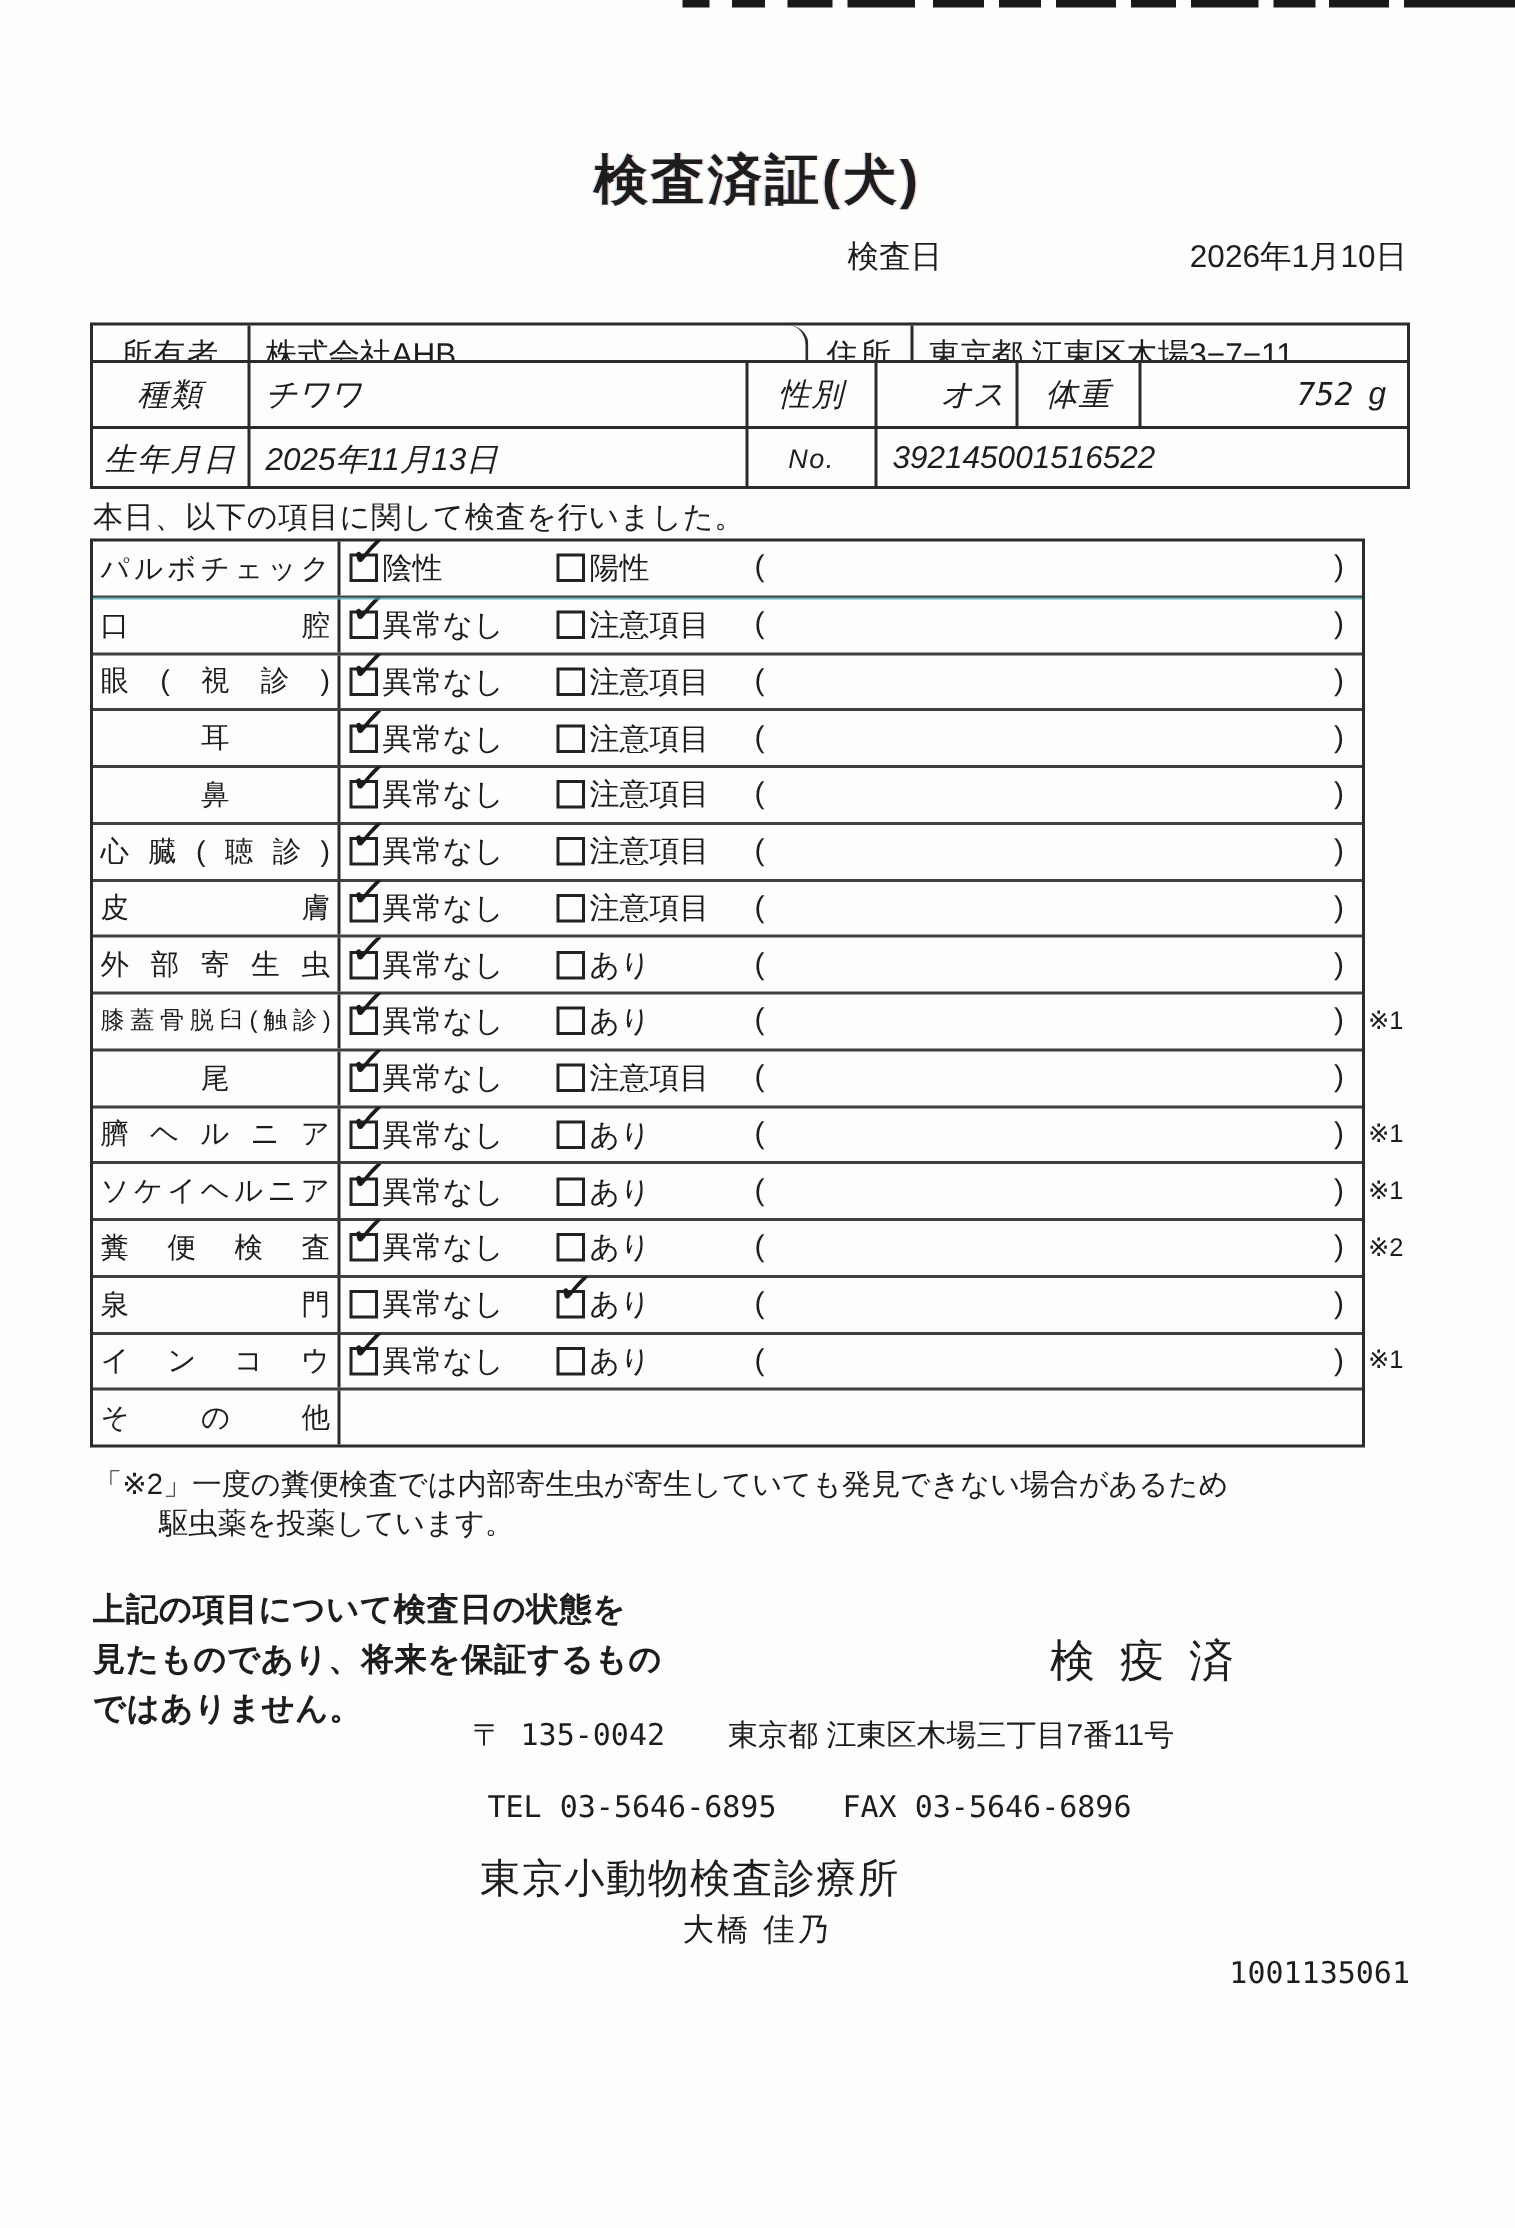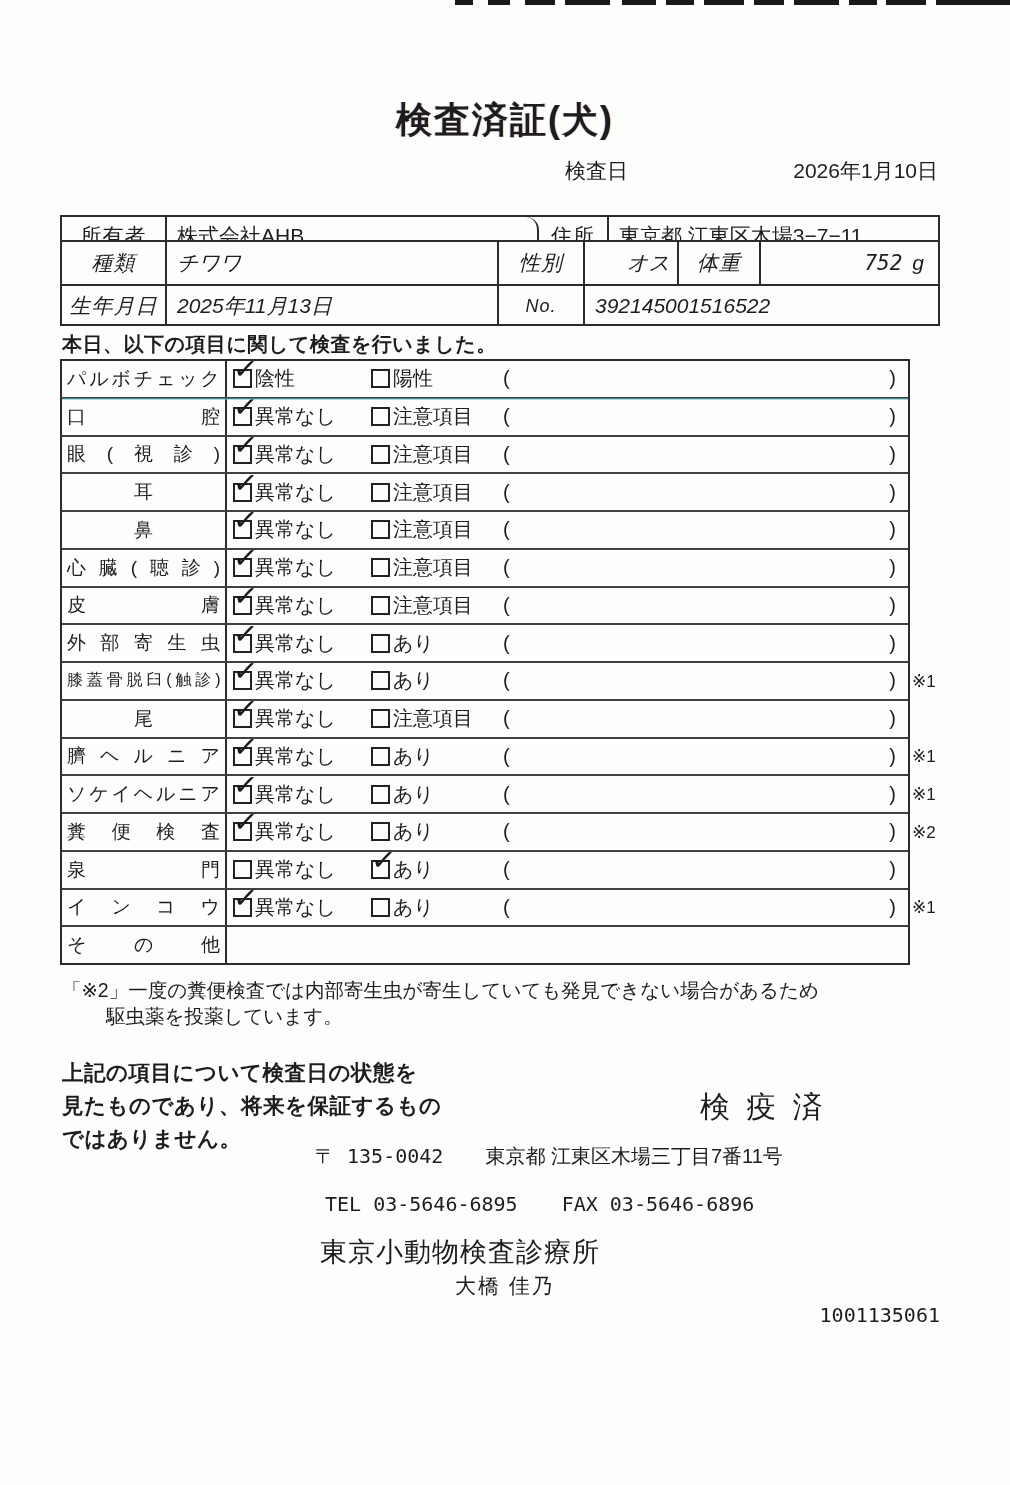--- a/index.html
+++ b/index.html
@@ -30,21 +30,21 @@
   .cell.val{padding-left:10px;}
   .bR{border-right:2px solid #2b2b2b;}
   .bT{border-top:2px solid #2b2b2b;}
   .owner-tbl{top:187px;width:880px;height:42px;margin-top:28px;}
   .animal-tbl{top:240px;width:880px;height:86px;}
   .animal-tbl .row{height:42px;font-style:italic;}
   .weight-cell{justify-content:flex-end;padding-right:14px;gap:10px;}
   .no-label{font-size:18px;}
   .num{font-family:"DejaVu Sans Mono","Liberation Mono",monospace;}
   
-  .intro{position:absolute;top:331px;left:62px;font-size:20px;font-weight:bold;letter-spacing:.5px;}
+  .intro{position:absolute;top:331px;left:62px;font-size:20px;font-weight:normal;letter-spacing:.5px;}
   
   .exam-tbl{top:359px;width:850px;height:606px;display:flex;flex-direction:column;}
   .exam-row{flex:1;display:flex;position:relative;box-sizing:border-box;}
   .exam-row + .exam-row{border-top:2px solid #404040;}
   .fringe{position:absolute;left:0;right:0;top:37px;height:2px;background:rgba(90,190,205,.5);pointer-events:none;z-index:2;}
   .exam-label-cell{width:165px;border-right:2px solid #2b2b2b;display:flex;align-items:center;box-sizing:border-box;}
   .exam-label{display:block;width:100%;padding:0 5px;box-sizing:border-box;font-size:19px;
     text-align:justify;text-align-last:justify;}
   .exam-label.single{text-align:center;text-align-last:center;}
   .exam-label.long{font-size:16px;letter-spacing:-0.5px;}

